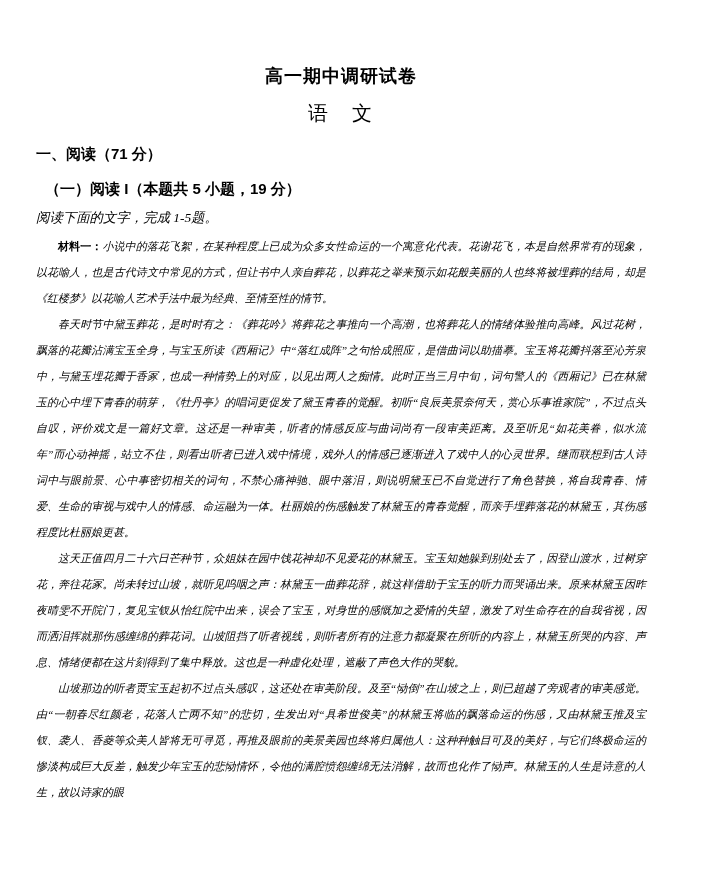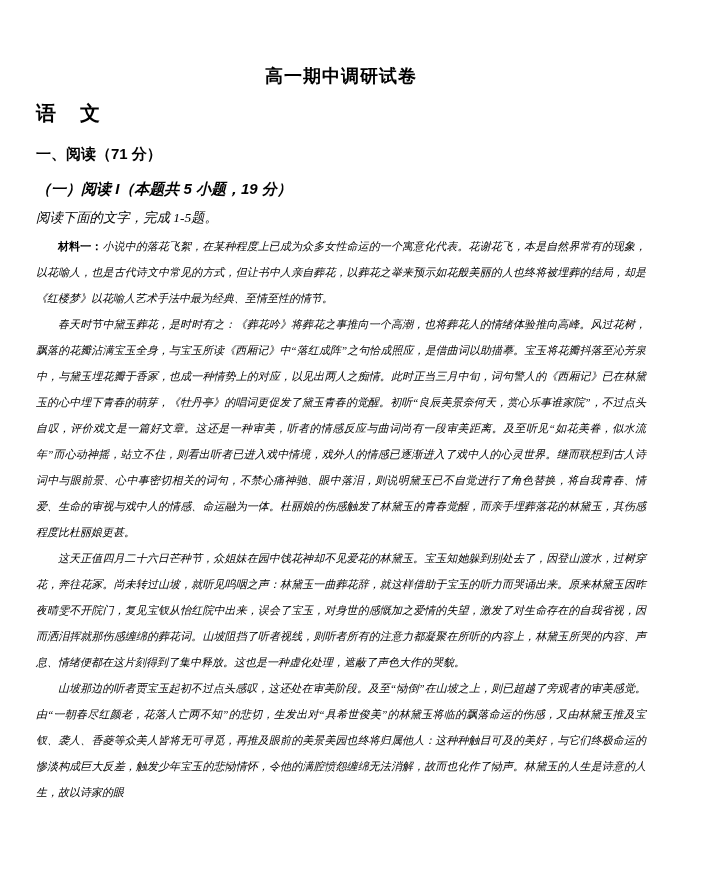--- a/index.html
+++ b/index.html
@@ -24,38 +24,37 @@
   .doc-title {
     font-family: "Liberation Sans", sans-serif;
     font-weight: bold;
     font-size: 18px;
     text-align: center;
     letter-spacing: 1px;
     margin: 0;
   }
   .subject-title {
     font-family: "Liberation Sans", sans-serif;
-    font-weight: bold;
+    font-weight: normal;
     font-size: 20px;
-    text-align: left;
+    text-align: center;
     letter-spacing: 2px;
     margin: 12px 0 0 0;
   }
   .h-section {
     font-family: "Liberation Sans", sans-serif;
     font-weight: bold;
     font-size: 15px;
     margin: 18px 0 16px 0;
   }
   .h-subsection {
     font-family: "Liberation Sans", sans-serif;
     font-weight: bold;
     font-size: 15px;
-    margin: 9px 0 0 0;
-    font-style: italic;
+    margin: 9px 0 0 9px;
   }
   .instruction {
     font-size: 13.4px;
     font-style: italic;
     margin: 10px 0 0 0;
   }
   .body-text {
     margin-top: 6px;
   }
   .body-text p {

